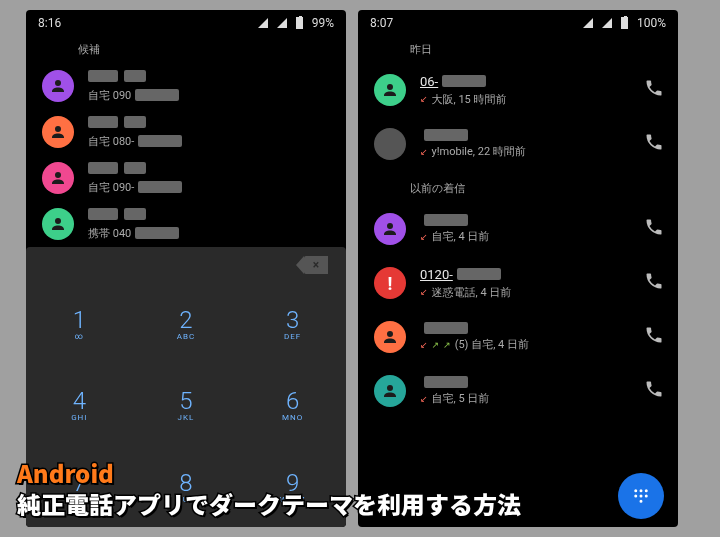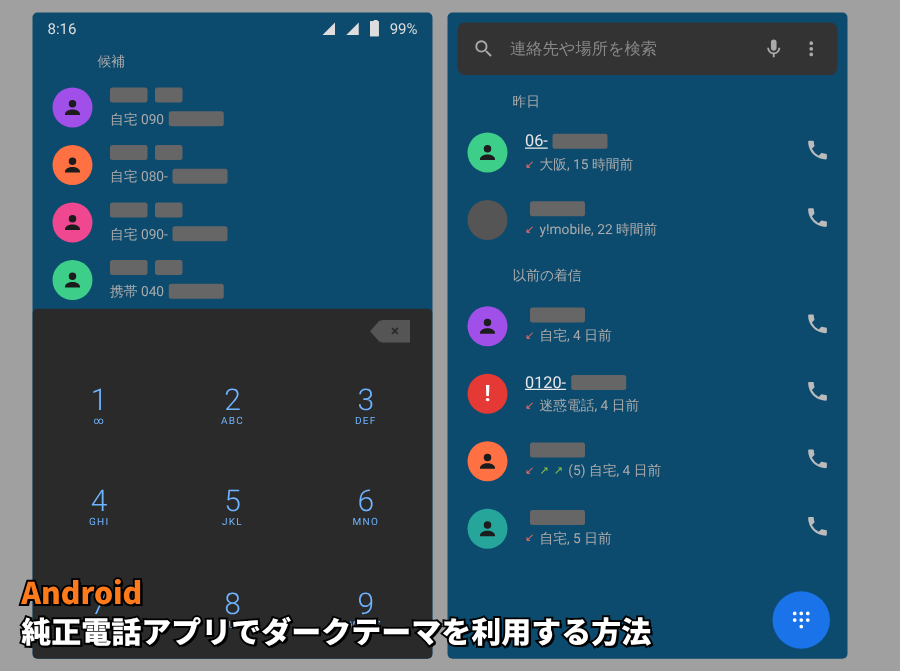--- a/index.html
+++ b/index.html
@@ -12,21 +12,21 @@
     overflow: hidden;
   }
   .screens {
     display: flex;
     gap: 12px;
     padding: 10px 26px;
   }
   .phone {
     width: 320px;
     height: 517px;
-    background: #0c4a6e;
+    background: #000000;
     border-radius: 4px;
     overflow: hidden;
     color: #e0e0e0;
     display: flex;
     flex-direction: column;
     position: relative;
   }
   
   .statusbar {
     display: flex;
@@ -233,31 +233,28 @@
           </div>
           <div class="key">
             <div class="digit">9</div>
             <div class="letters">WXYZ</div>
           </div>
         </div>
     </div>
   </div>
 
   <div class="phone">
-    <div class="searchbar">
-      <svg class="ic" viewBox="0 0 24 24">
-          <path d="M15.5 14h-.79l-.28-.27A6.471 6.471 0 0016 9.5 6.5 6.5 0 109.5 16c1.61 0 3.09-.59 4.23-1.57l.27.28v.79l5 4.99L20.49 19l-4.99-5zm-6 0C7.01 14 5 11.99 5 9.5S7.01 5 9.5 5 14 7.01 14 9.5 11.99 14 9.5 14z"></path>
-        </svg>
-      <span class="search-ph">連絡先や場所を検索</span>
-      <svg class="ic" viewBox="0 0 24 24">
-          <path d="M12 14a3 3 0 003-3V5a3 3 0 10-6 0v6a3 3 0 003 3zm5-3a5 5 0 01-10 0H5a7 7 0 006 6.92V21h2v-3.08A7 7 0 0019 11h-2z"></path>
-        </svg>
-      <svg class="ic" viewBox="0 0 24 24">
-          <path d="M12 8a2 2 0 100-4 2 2 0 000 4zm0 2a2 2 0 100 4 2 2 0 000-4zm0 6a2 2 0 100 4 2 2 0 000-4z"></path>
-        </svg>
+    <div class="statusbar">
+      <span>8:07</span>
+      <div class="status-right">
+        <div class="tri"></div>
+        <div class="tri"></div>
+        <div class="batt"></div>
+        <span>100%</span>
+      </div>
     </div>
     <div class="call-list">
       <div class="section-label">昨日</div>
       <div id="calls1">
           <div class="call-item">
             <div class="avatar c-green">
               <svg viewBox="0 0 24 24">
                 <path d="M12 12a4 4 0 100-8 4 4 0 000 8zm0 2c-4 0-8 2-8 5v1h16v-1c0-3-4-5-8-5z"></path>
               </svg>
             </div>

